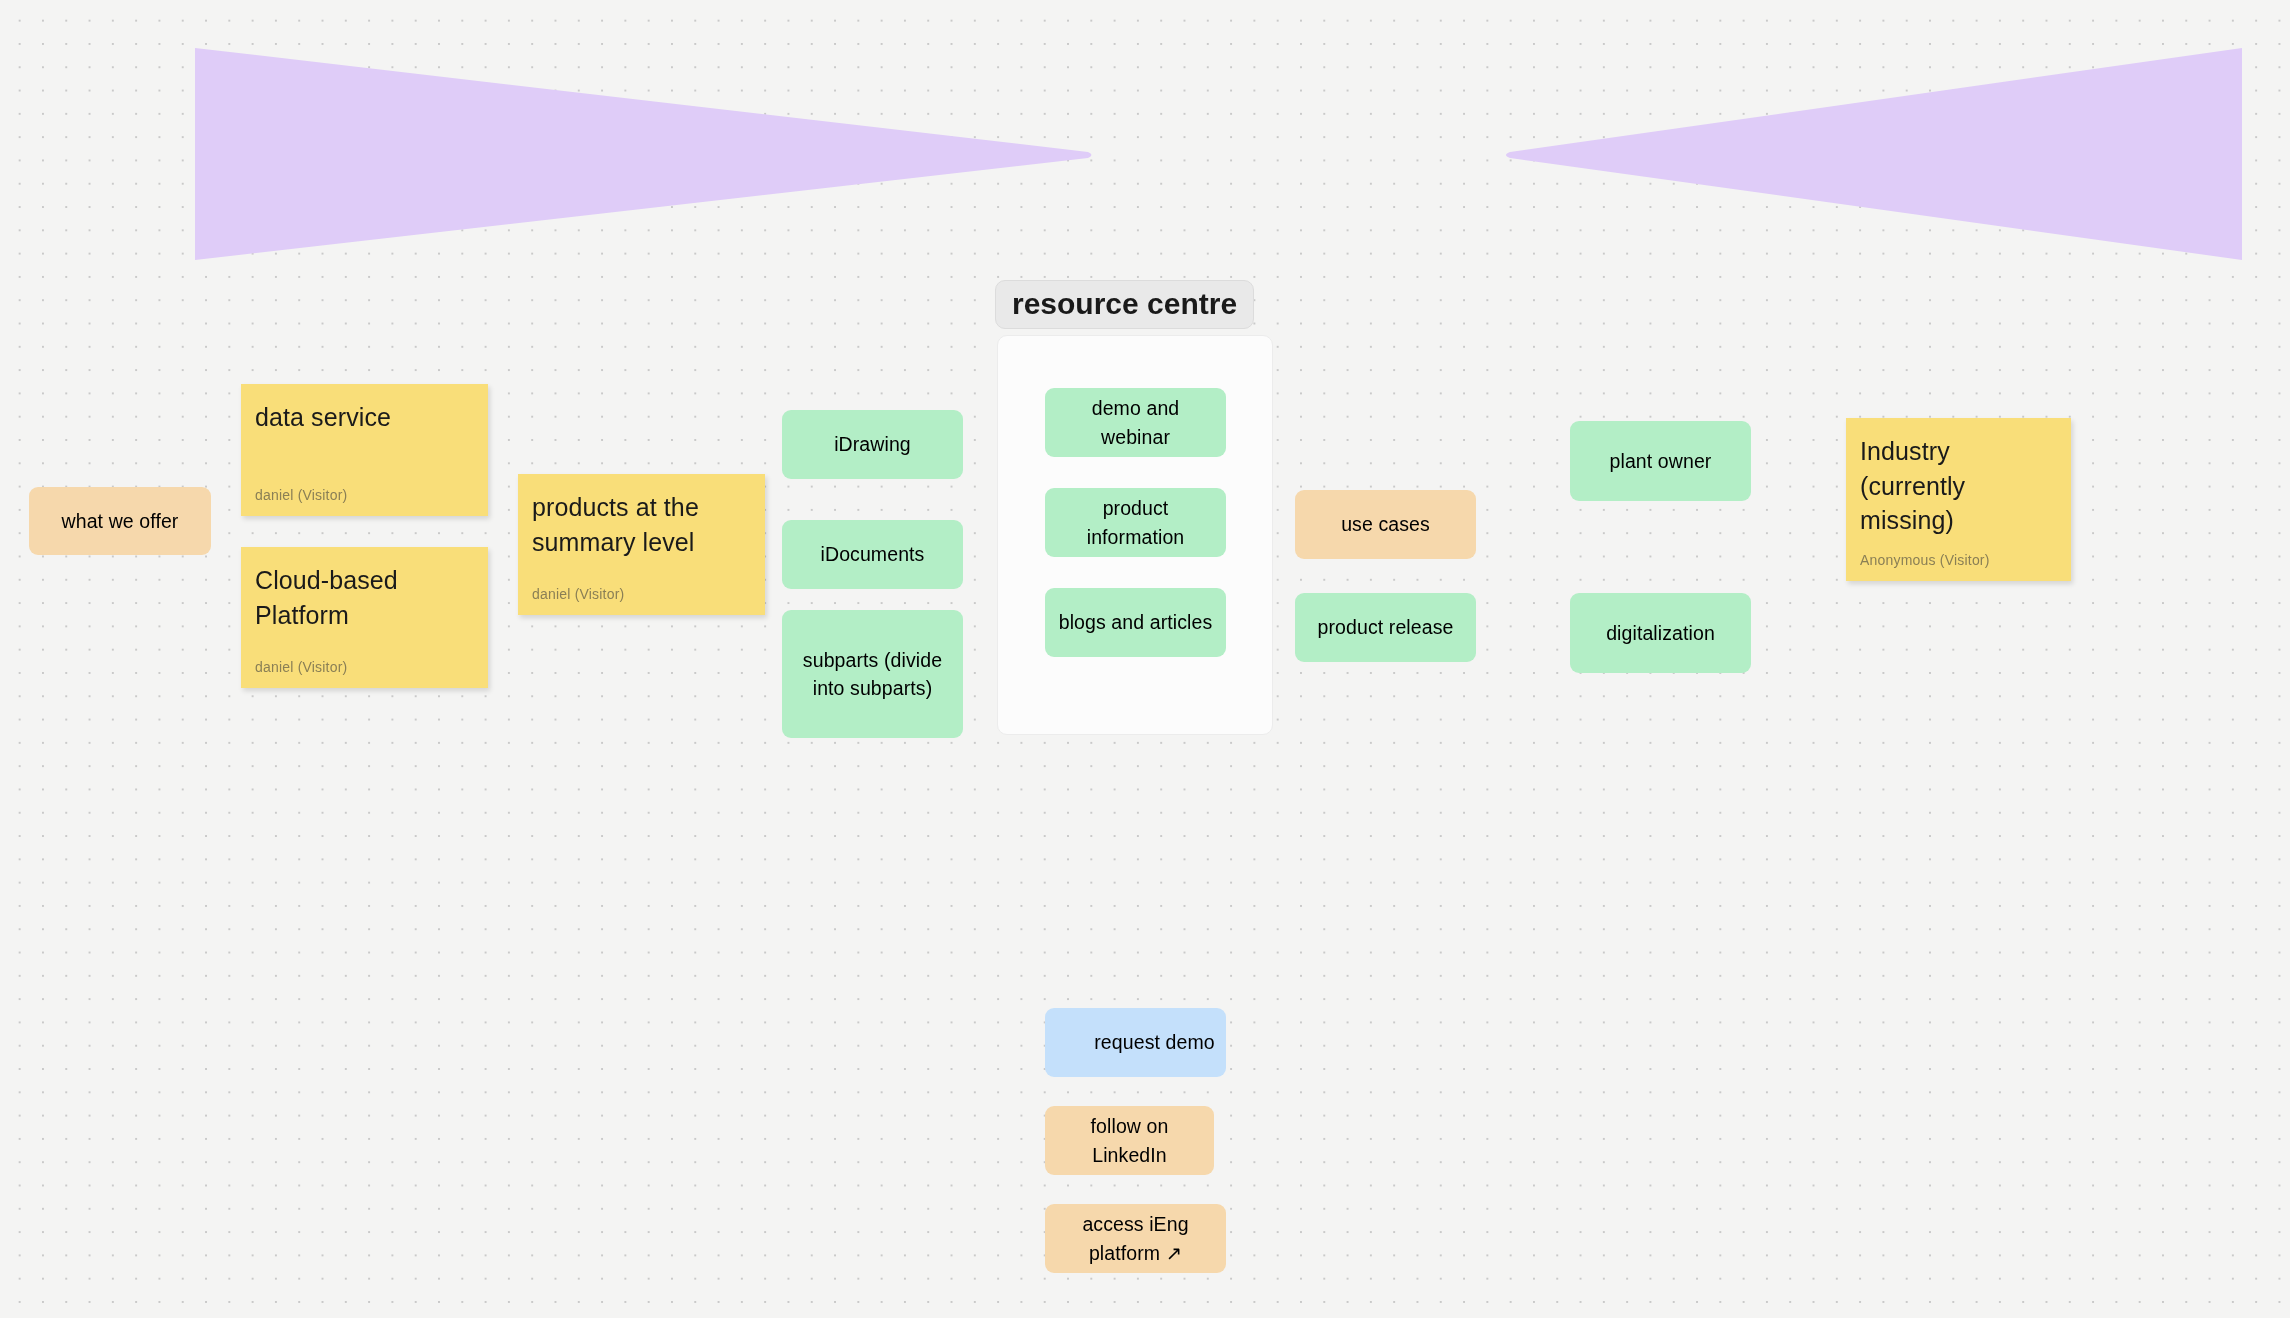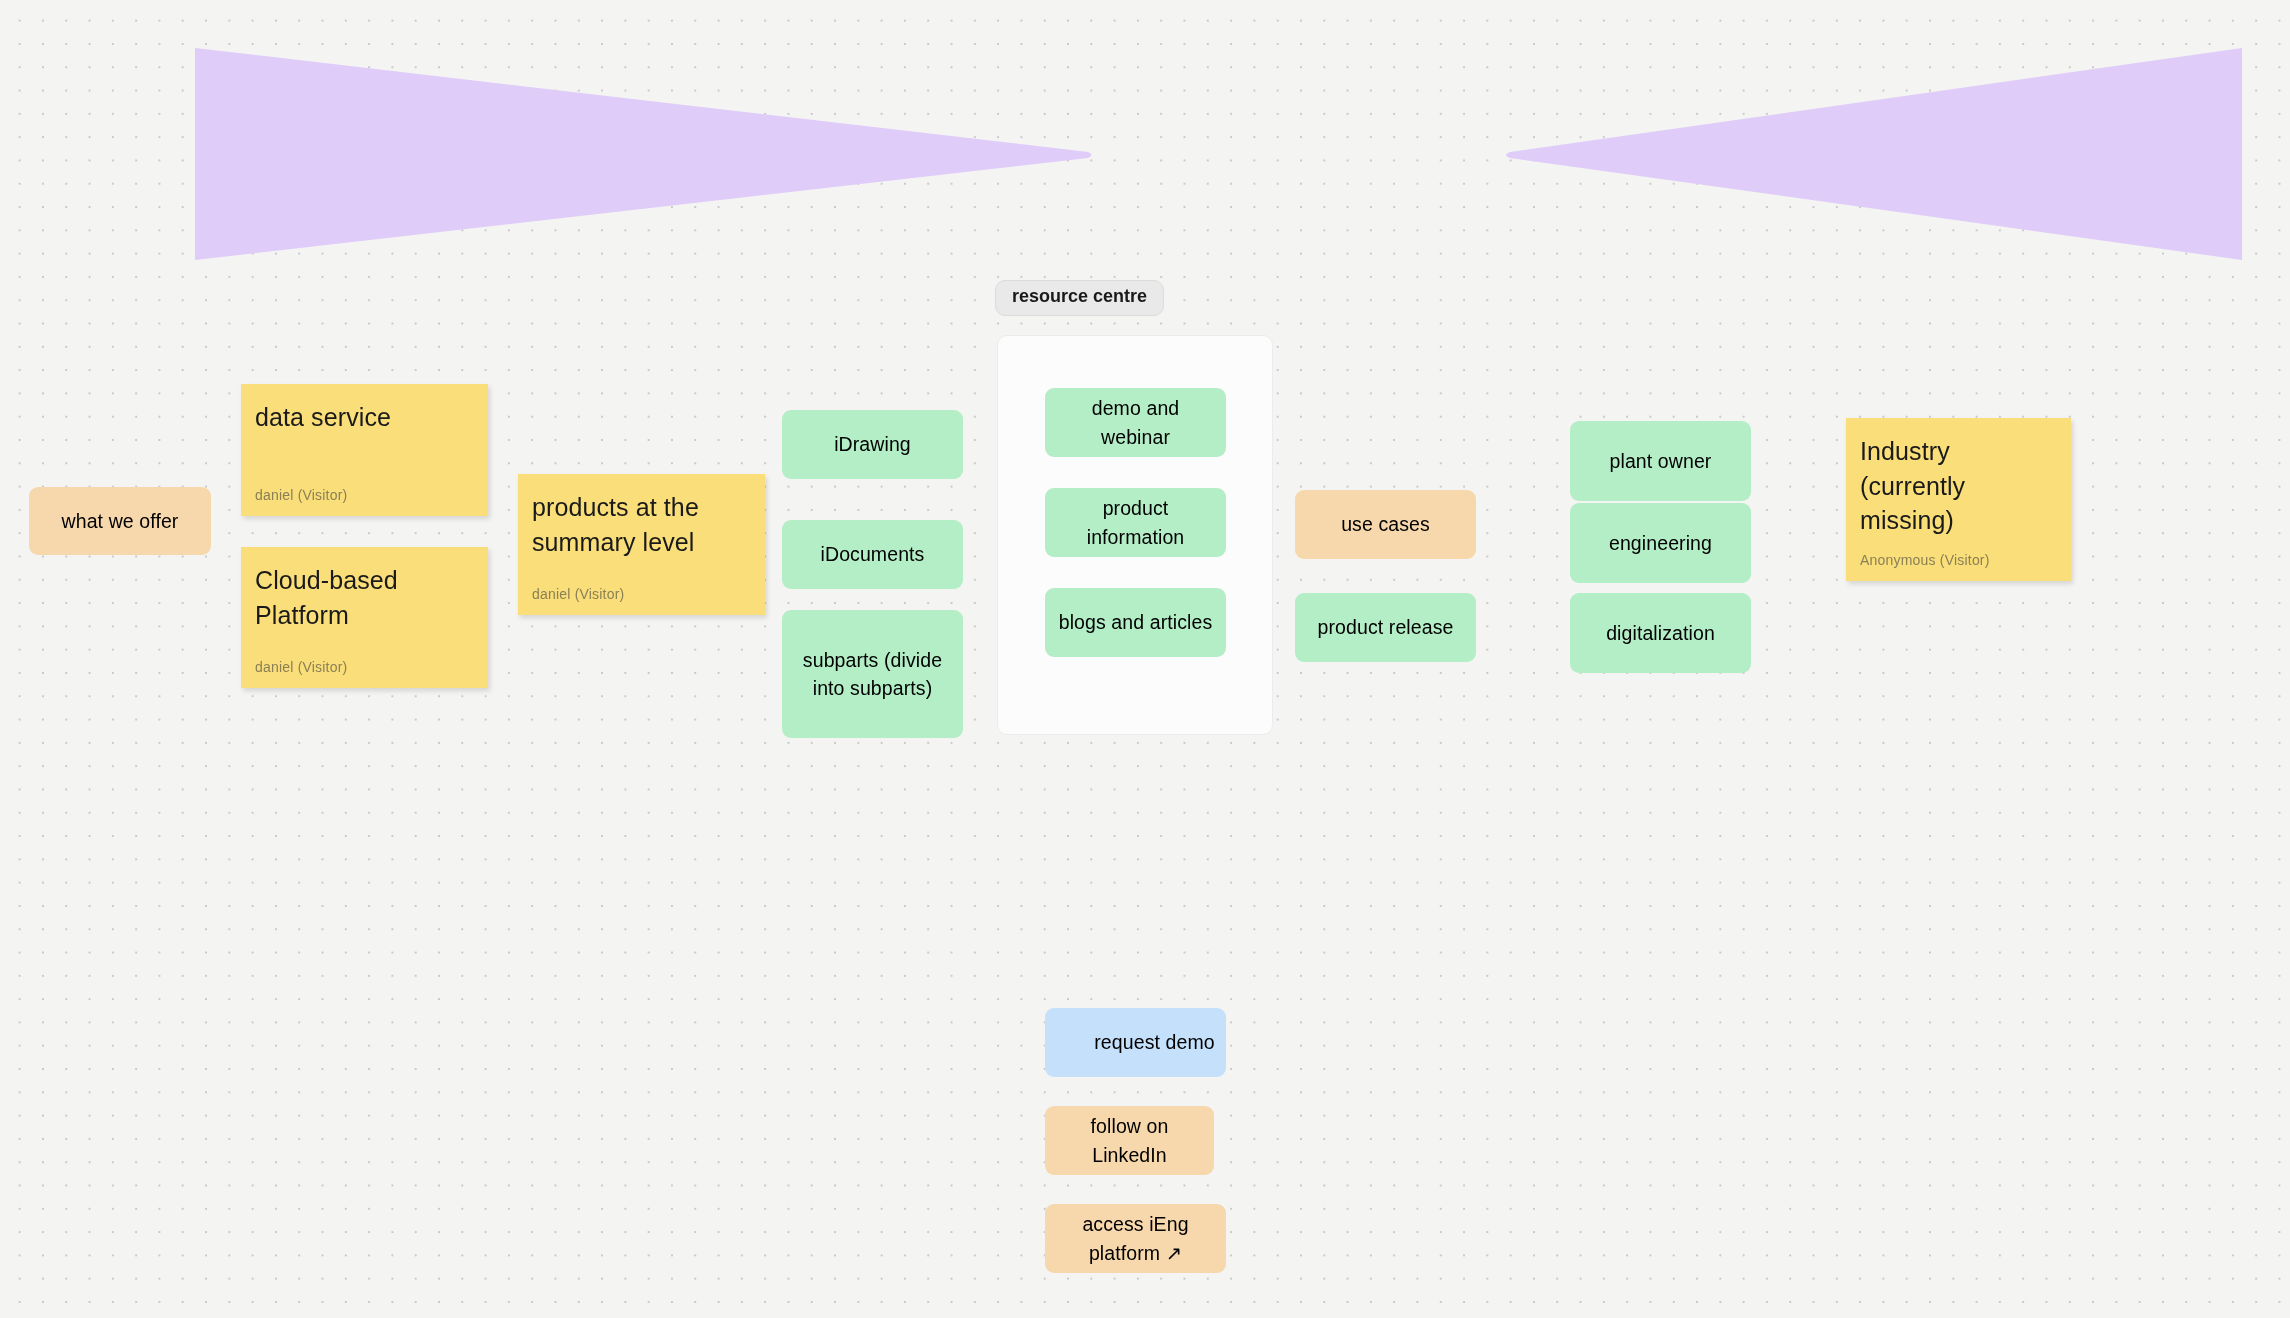--- a/index.html
+++ b/index.html
@@ -32,21 +32,21 @@
     overflow: visible;
   }
   .wedge svg { display: block; }
 
   
   .frame-title {
     position: absolute;
     background: #e9e9e9;
     border: 1px solid #dcdcdc;
     border-radius: 10px;
-    font-size: 18px;
+    font-size: 30px;
     font-weight: 700;
     color: #1a1a1a;
     padding: 6px 16px 8px 16px;
     line-height: 1.1;
     white-space: nowrap;
   }
   .frame-body {
     position: absolute;
     background: #fcfcfc;
     border: 1px solid #ececec;
@@ -165,23 +165,20 @@
   </div>
 
   <div class="card green" style="left:1295px; top:593px; width:181px; height:69px;">
     <span>product release</span>
   </div>
 
   <div class="card green" style="left:1570px; top:421px; width:181px; height:80px;">
     <span>plant owner</span>
   </div>
 
-  <div class="card green" style="left:1570px; top:503px; width:181px; height:80px;">
-    <span>engineering</span>
-  </div>
 
   <div class="card green" style="left:1570px; top:593px; width:181px; height:80px;">
     <span>digitalization</span>
   </div>
 
   <div class="sticky" style="left:1846px; top:418px; width:225px; height:163px;">
     <span class="sticky-text">Industry (currently missing)</span>
     <span class="author">Anonymous (Visitor)</span>
   </div>
 

